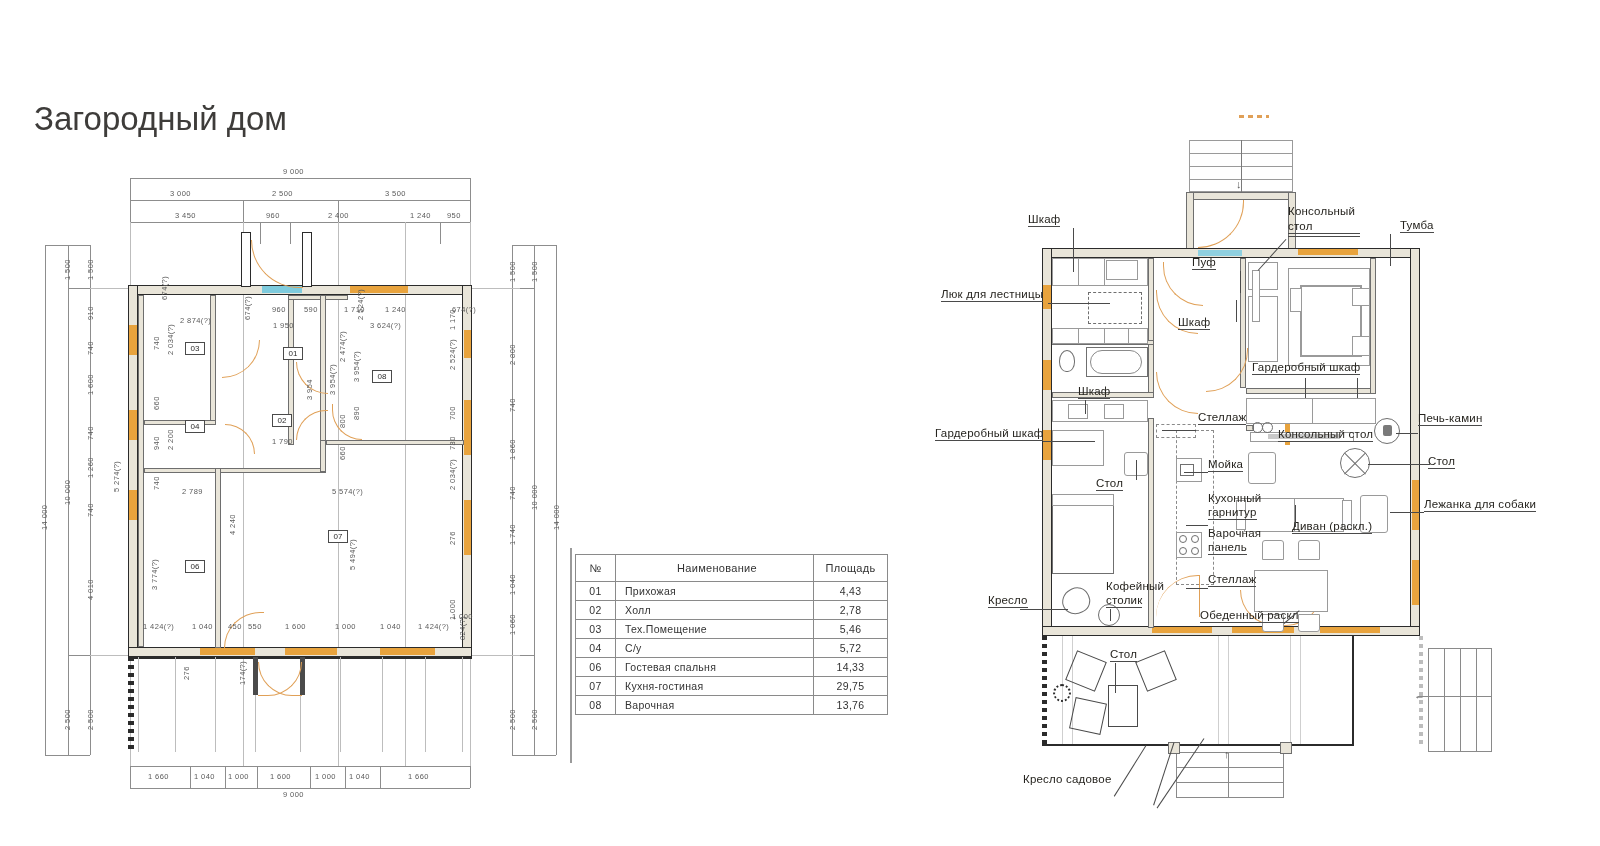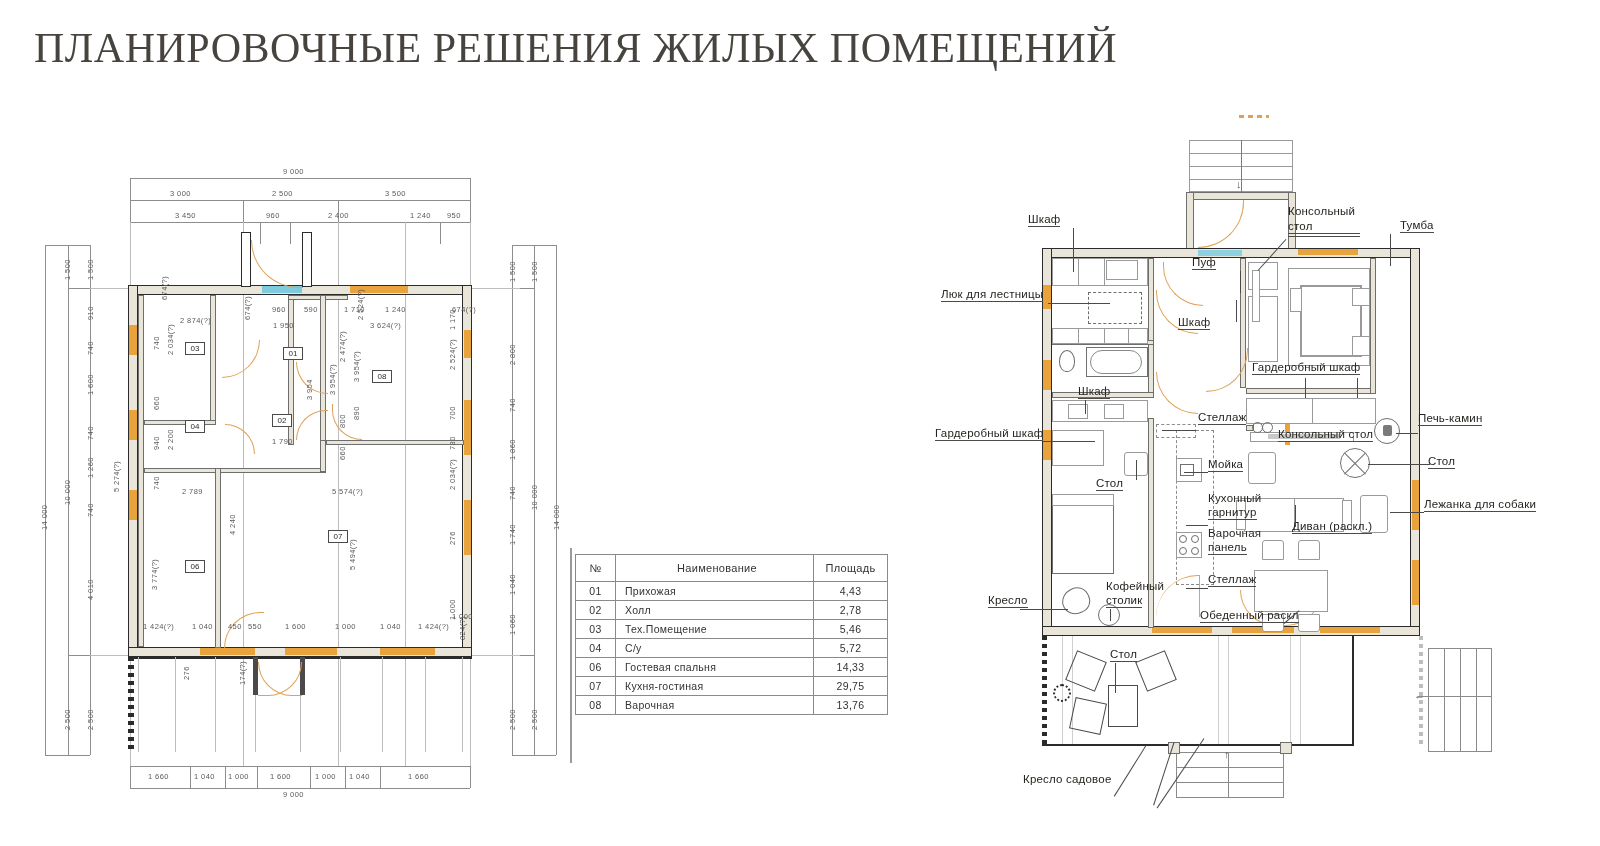--- a/index.html
+++ b/index.html
@@ -59,21 +59,21 @@
   .tbl .c-name { text-align: left; padding-left: 9px; margin-top: 31px; }
   .tbl .c-area { width: 74px; text-align: center; }
   .tbl thead td { text-align: center; padding: 7px 4px; font-size: 11px; }
   .tbl .total td { text-align: center; height: 20px; }
 </style>
 </head>
 <body>
 
 <div class="slide">
 
-  <div class="title">ПЛАНИРОВОЧНЫЕ РЕШЕНИЯ ЖИЛЫХ ПОМЕЩЕНИЙ</div>
+  <div class="subtitle">Загородный дом</div>
 
   <div>
 
     <div class="ln lnh" style="left:130px; top:178px; width:340px;"></div>
     <div class="ln lnh" style="left:130px; top:200px; width:340px;"></div>
     <div class="ln lnh" style="left:130px; top:222px; width:340px;"></div>
     <div class="ln lnv" style="left:130px; top:178px; height:44px;"></div>
     <div class="ln lnv" style="left:470px; top:178px; height:44px;"></div>
     <div class="ln lnv" style="left:243px; top:200px; height:44px;"></div>
     <div class="ln lnv" style="left:338px; top:200px; height:44px;"></div>

